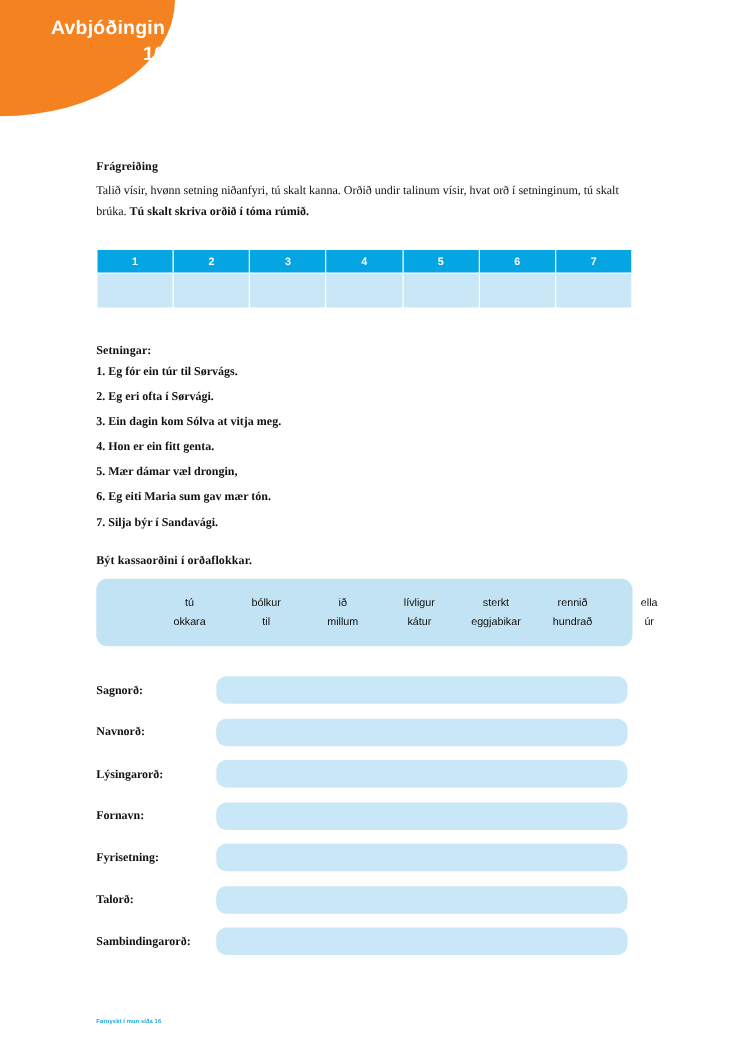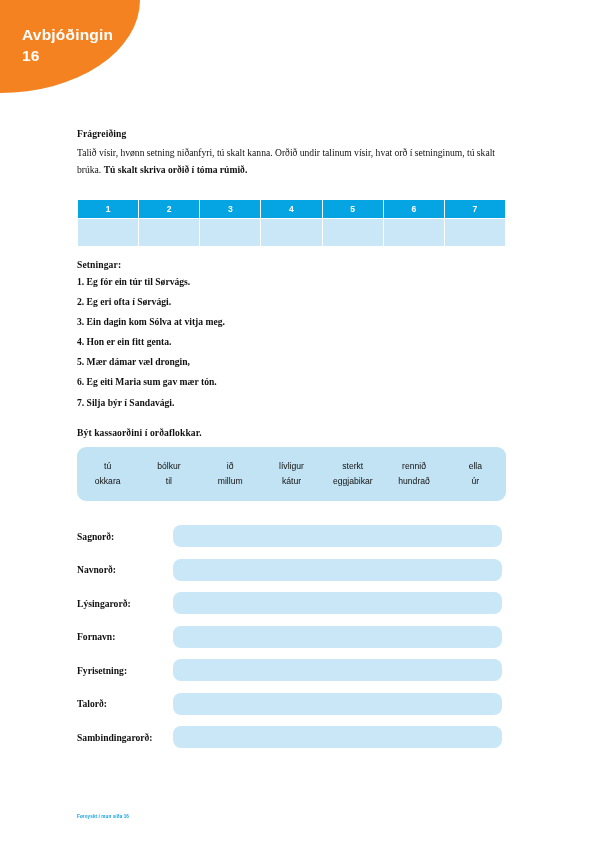--- a/index.html
+++ b/index.html
@@ -21,28 +21,29 @@
     left: 0;
     top: 0;
     width: 140px;
     height: 93px;
     background: #f58220;
     border-bottom-right-radius: 140px 93px;
   }
   .header-title {
     position: absolute;
     left: 22px;
-    top: 25px;
+    top: 13px;
     width: 110px;
     color: #ffffff;
     font-size: 15.5px;
     font-weight: bold;
     line-height: 1.35;
     letter-spacing: 0.2px;
     white-space: pre-line;
+    text-align: right;
   }
 
   
   .content {
     position: absolute;
     left: 77px;
     top: 128px;
     width: 430px;
   }
 
@@ -90,21 +91,21 @@
     line-height: 1.35;
     padding: 0 2px;
   }
   .wc-blank-row td {
     height: 27px;
     background: #c9e7f7;
   }
 
   
   .sentences {
-    margin-top: 12px;
+    margin-top: 28px;
   }
   .sentences .section-heading { margin-bottom: 7px; }
   .sentence-line {
     font-family: "Liberation Serif", serif;
     font-size: 9.6px;
     font-weight: bold;
     color: #111111;
     line-height: 1.0;
     margin-bottom: 10.5px;
   }
@@ -118,20 +119,21 @@
     width: 429px;
     background: #c2e3f3;
     border-radius: 9px;
     padding: 11px 0 13px 0;
     box-sizing: border-box;
   }
   .wordbank-table {
     width: 100%;
     border-collapse: collapse;
     table-layout: fixed;
+    margin-left: 44px;
   }
   .wordbank-table td {
     text-align: center;
     font-size: 8.6px;
     color: #111111;
     padding: 2.5px 0;
   }
 
   
   .answers {

